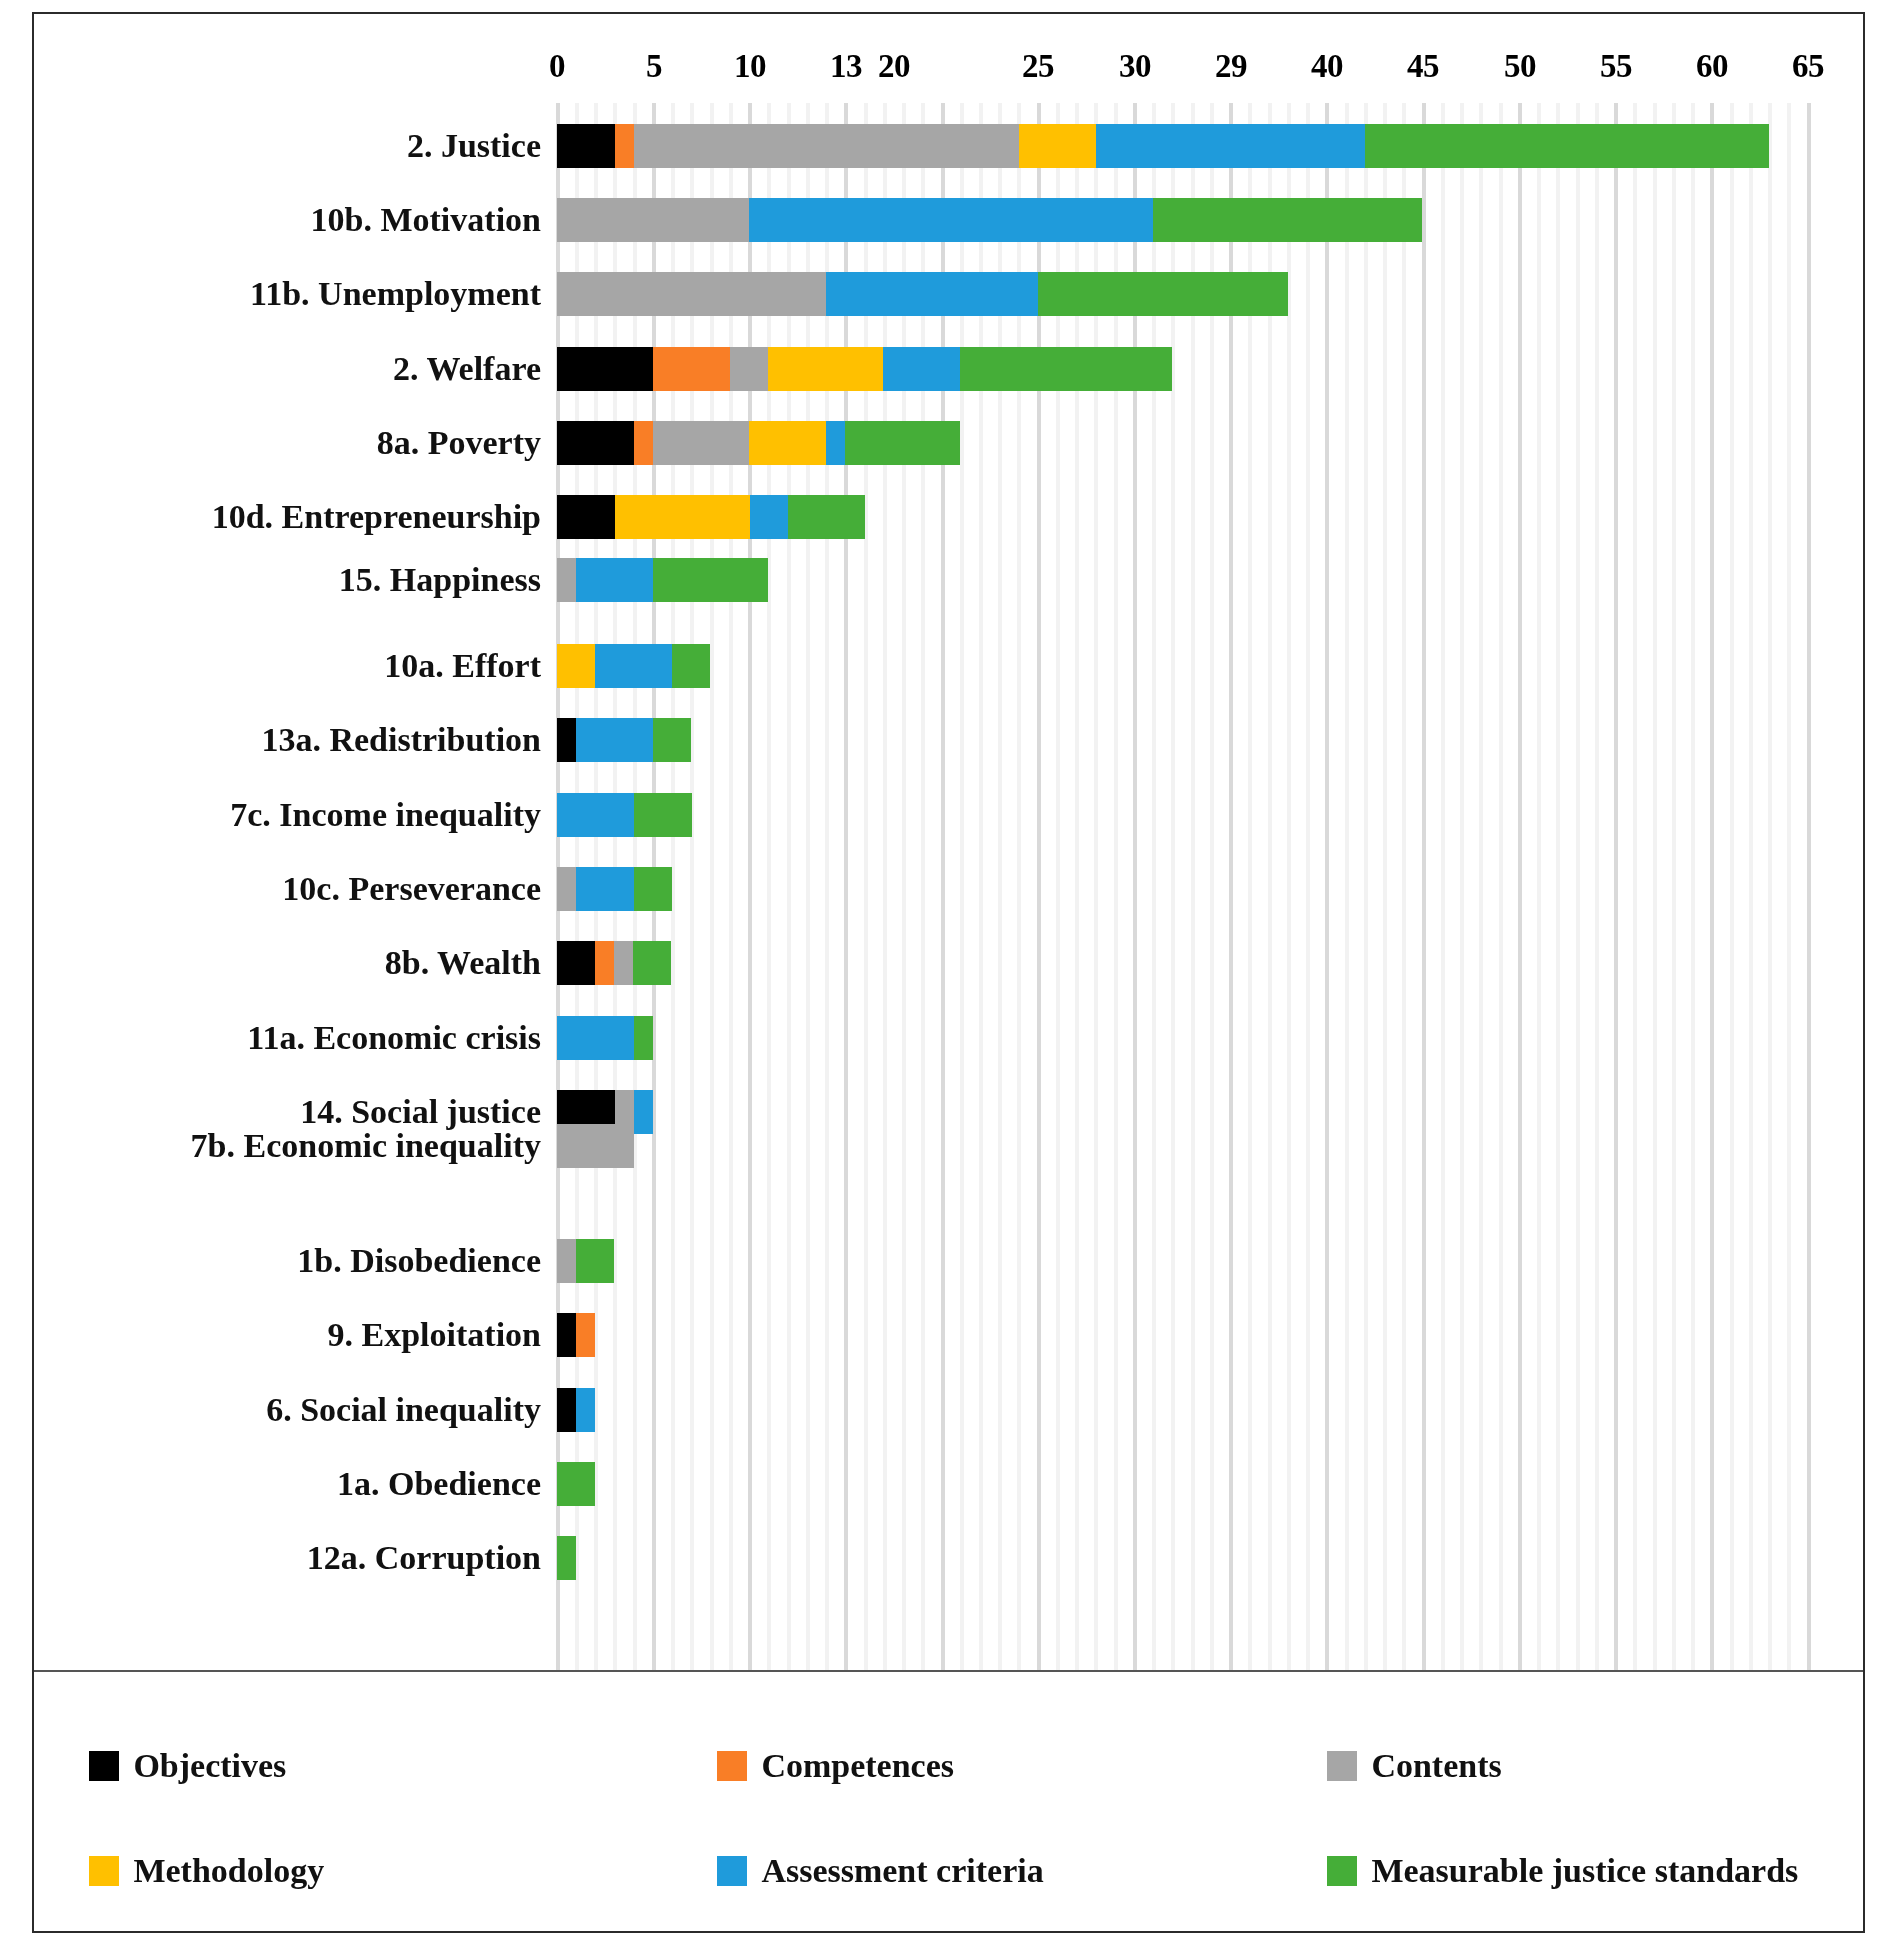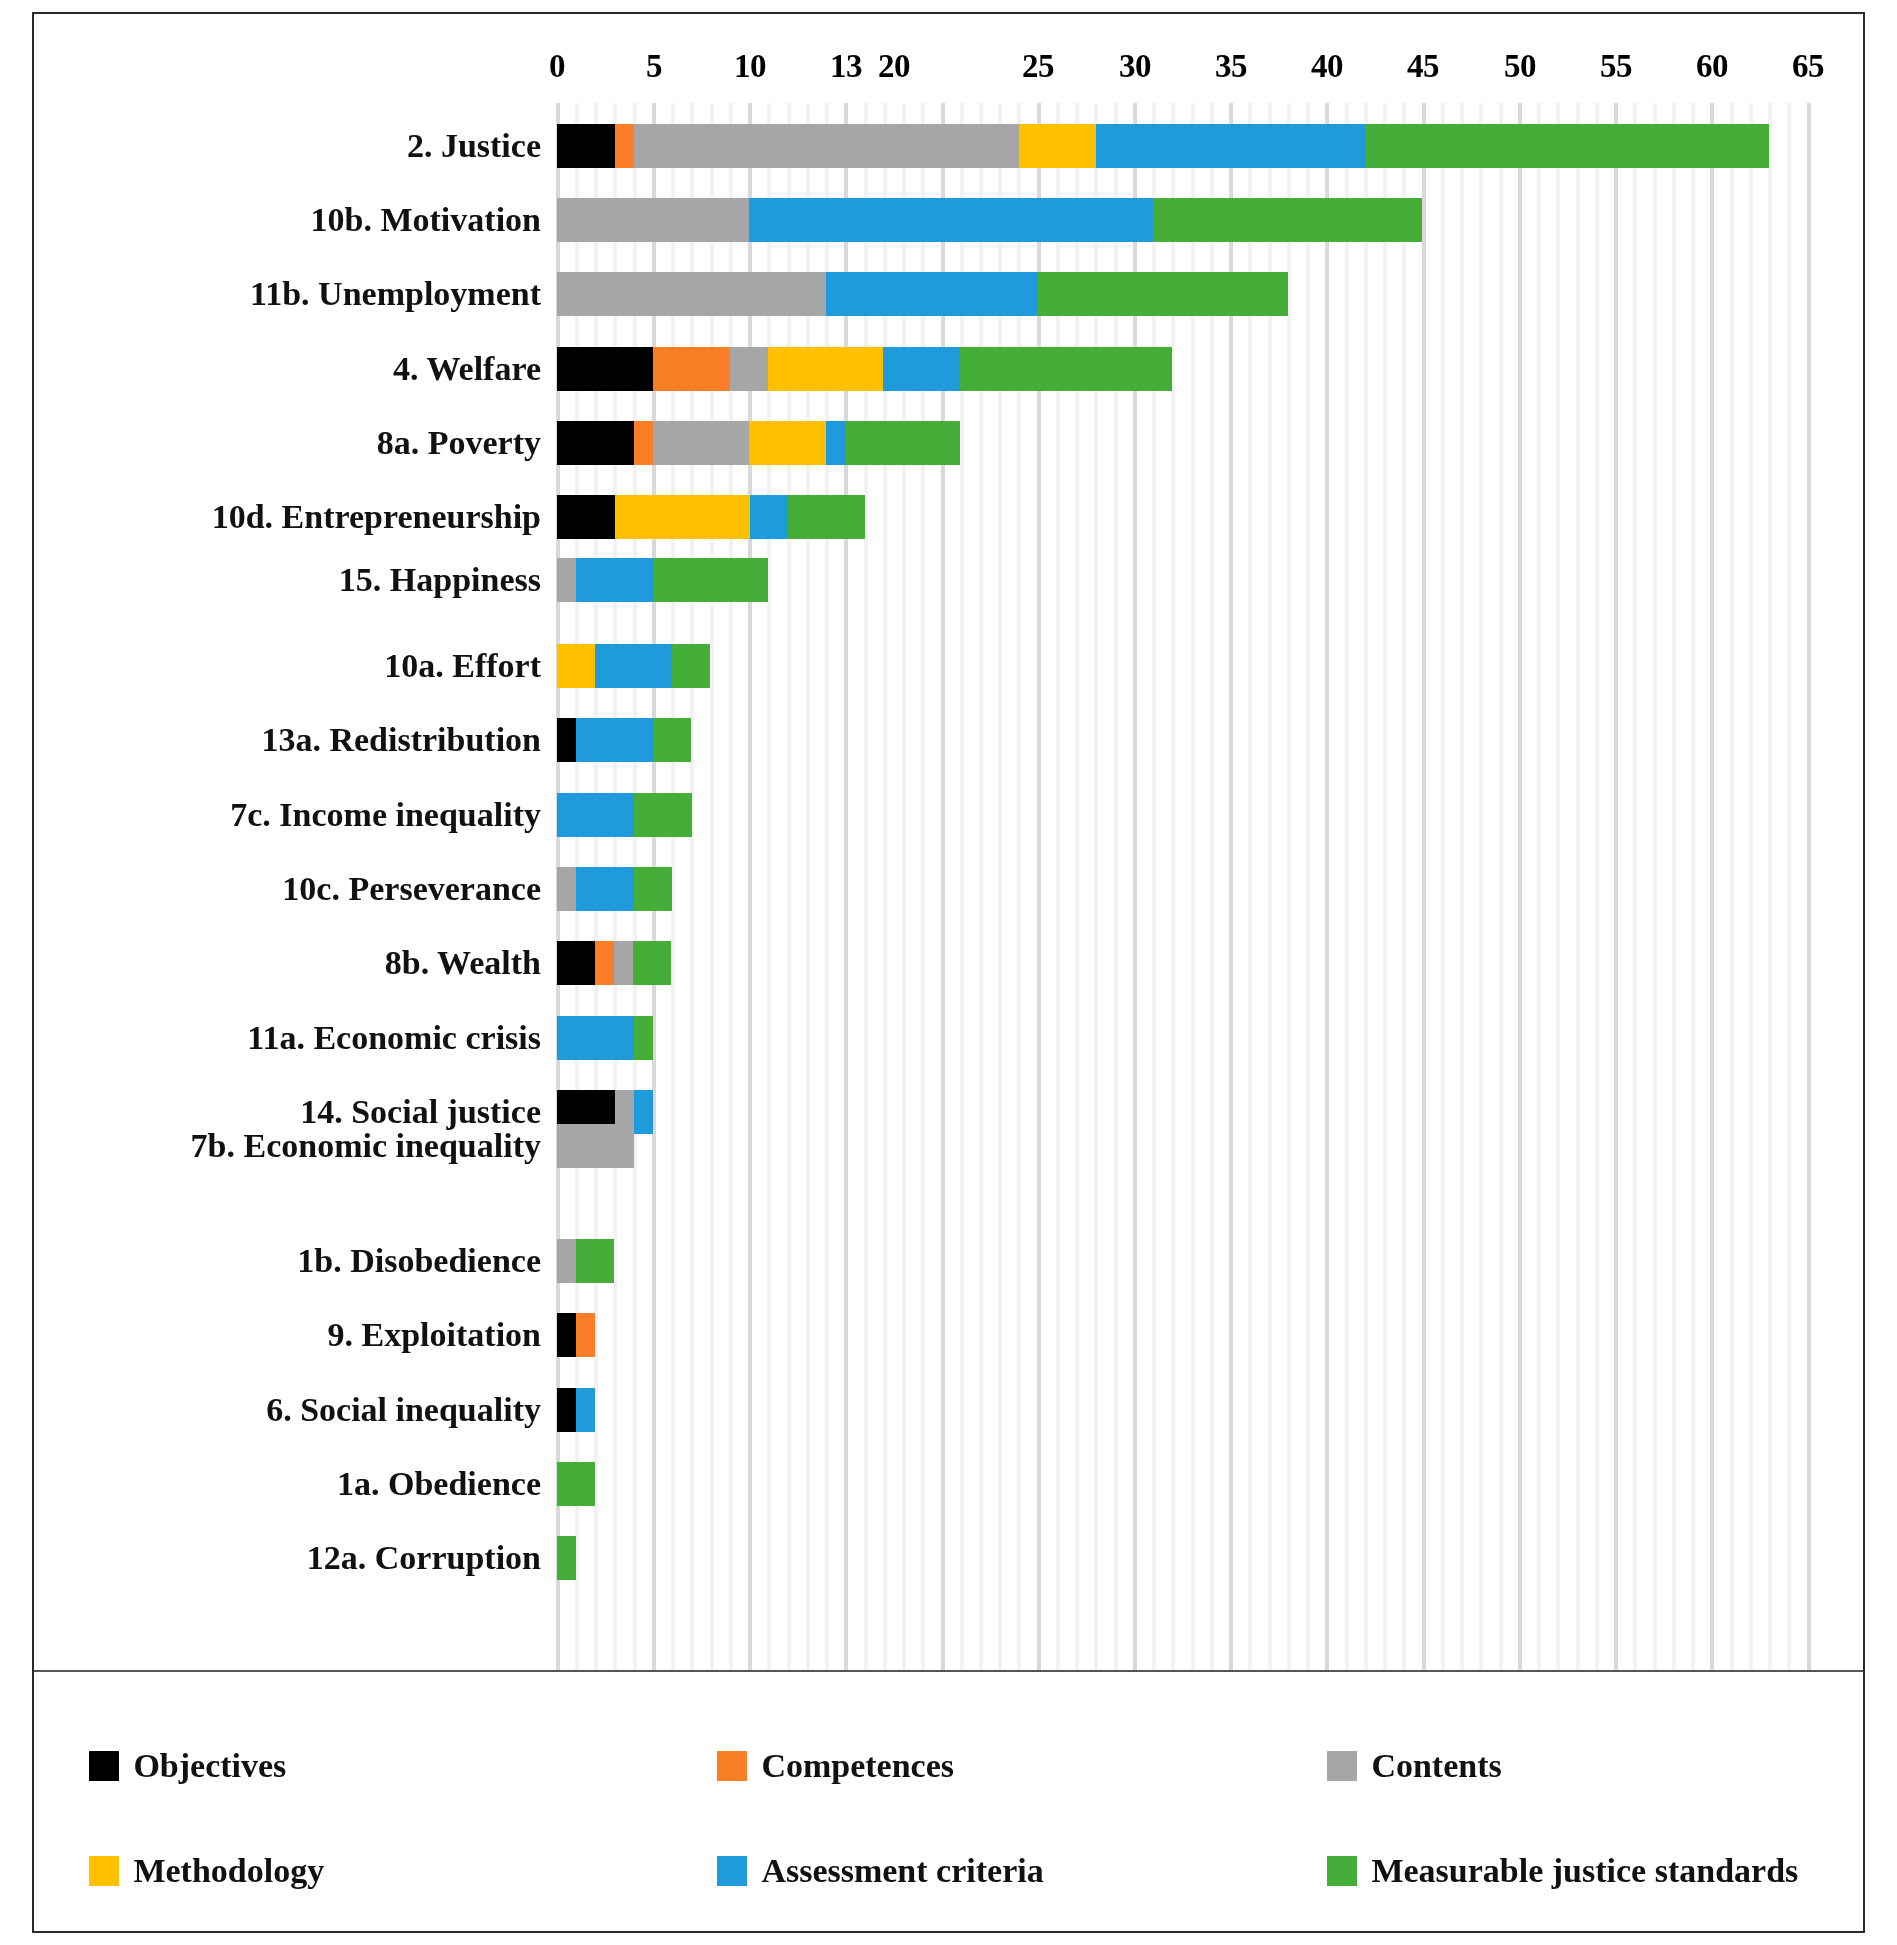--- a/index.html
+++ b/index.html
@@ -196,21 +196,21 @@
         <div class="gridline major" style="left: 1773px;"></div>
       </div>
     <div id="axis-labels">
         <div class="tick-label" style="left: 523px;">0</div>
         <div class="tick-label" style="left: 620px;">5</div>
         <div class="tick-label" style="left: 716px;">10</div>
         <div class="tick-label" style="left: 812px;">13</div>
         <div class="tick-label" style="left: 860px;">20</div>
         <div class="tick-label" style="left: 1004px;">25</div>
         <div class="tick-label" style="left: 1101px;">30</div>
-        <div class="tick-label" style="left: 1197px;">35</div>
+        <div class="tick-label" style="left: 1197px;">29</div>
         <div class="tick-label" style="left: 1293px;">40</div>
         <div class="tick-label" style="left: 1389px;">45</div>
         <div class="tick-label" style="left: 1486px;">50</div>
         <div class="tick-label" style="left: 1582px;">55</div>
         <div class="tick-label" style="left: 1678px;">60</div>
         <div class="tick-label" style="left: 1774px;">65</div>
       </div>
     <div id="rows">
         <div class="row" style="top: 5.5px;">
           <div class="row-label">2. Justice</div>
@@ -233,21 +233,21 @@
         </div>
         <div class="row" style="top: 154px;">
           <div class="row-label">11b. Unemployment</div>
           <div class="bar" style="left: 523px;">
             <div class="seg" style="width: 269px; background: rgb(166, 166, 166);"></div>
             <div class="seg" style="width: 212px; background: rgb(31, 155, 219);"></div>
             <div class="seg" style="width: 250px; background: rgb(69, 174, 56);"></div>
           </div>
         </div>
         <div class="row" style="top: 229px;">
-          <div class="row-label">4. Welfare</div>
+          <div class="row-label">2. Welfare</div>
           <div class="bar" style="left: 523px;">
             <div class="seg" style="width: 96px; background: rgb(0, 0, 0);"></div>
             <div class="seg" style="width: 77px; background: rgb(249, 126, 38);"></div>
             <div class="seg" style="width: 38px; background: rgb(166, 166, 166);"></div>
             <div class="seg" style="width: 115px; background: rgb(255, 192, 0);"></div>
             <div class="seg" style="width: 77px; background: rgb(31, 155, 219);"></div>
             <div class="seg" style="width: 212px; background: rgb(69, 174, 56);"></div>
           </div>
         </div>
         <div class="row" style="top: 303px;">

